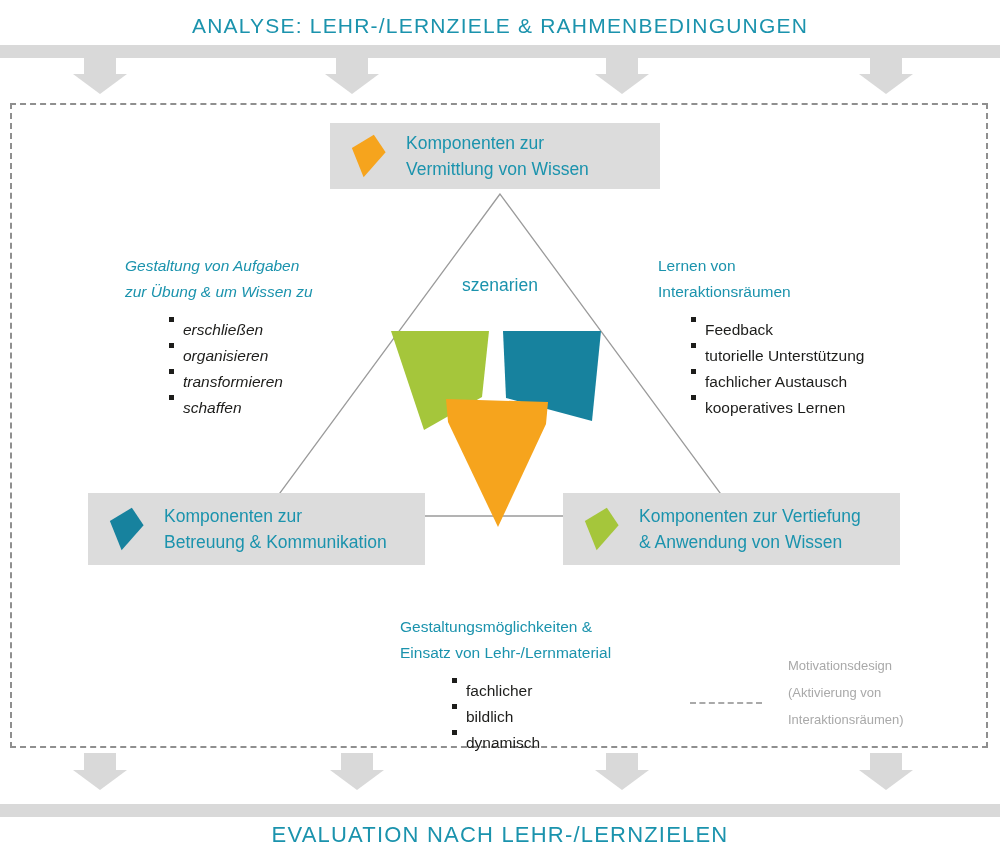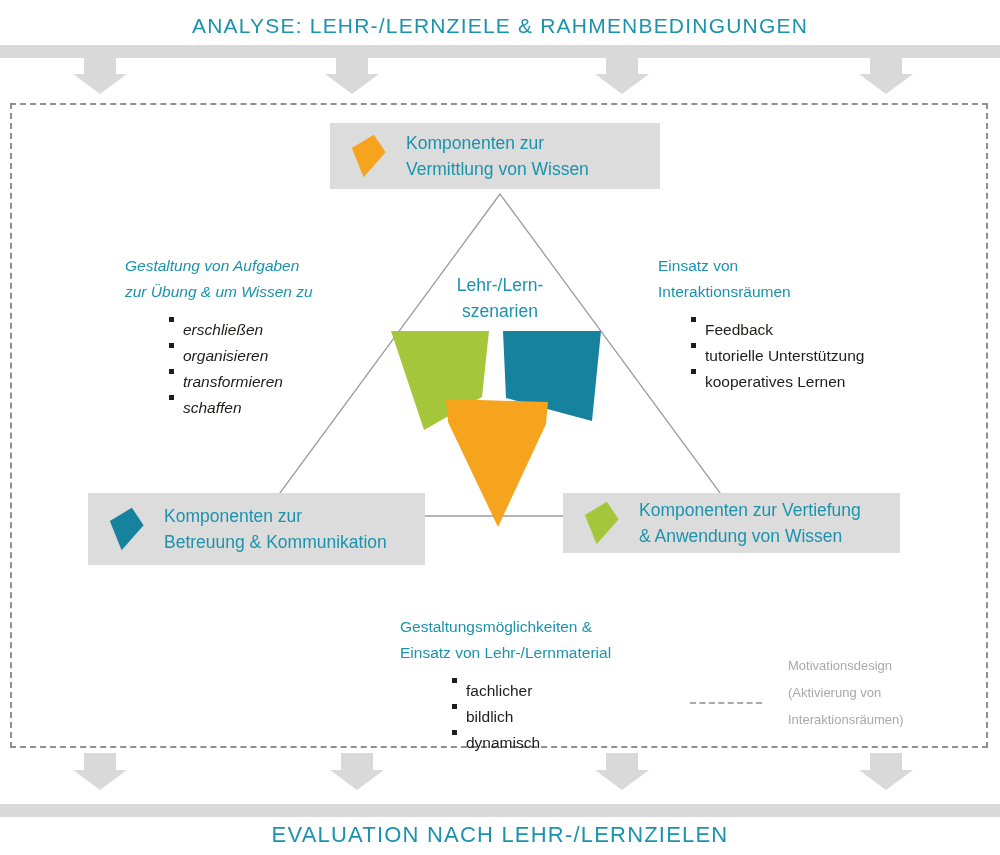--- a/index.html
+++ b/index.html
@@ -29,21 +29,21 @@
     border:2px dashed var(--dash-border);z-index:0;}
 
   .diagram-svg{position:absolute;left:0;top:0;width:1000px;height:855px;z-index:1;pointer-events:none;}
 
   .comp-box{position:absolute;background:var(--gray-box);display:flex;align-items:center;
     padding:8px 16px;z-index:2;}
   .comp-box .kite{flex:0 0 auto;margin-right:16px;}
   .comp-box .label{color:var(--teal);font-size:17.5px;line-height:26px;font-weight:400;}
   .box-top{left:330px;top:123px;width:330px;height:66px;}
   .box-bl{left:88px;top:493px;width:337px;height:72px;}
-  .box-br{left:563px;top:493px;width:337px;height:60px;}
+  .box-br{left:563px;top:493px;width:337px;height:72px;}
 
   .center-label{position:absolute;left:420px;top:272px;width:160px;text-align:center;
     color:var(--teal);font-size:17.5px;line-height:26px;z-index:2;}
 
   .list-block{position:absolute;z-index:2;}
   .list-heading{color:var(--teal);font-size:15.5px;line-height:26px;margin-bottom:12px;}
   .bullet-list{list-style:none;}
   .bullet-list li{display:flex;color:var(--text-dark);font-size:15.5px;
     line-height:26px;}
   .sq{width:5px;height:5px;background:var(--text-dark);display:inline-block;margin-right:9px;flex:0 0 auto;}
@@ -87,21 +87,20 @@
   <div class="dashed-frame"></div>
 
   <svg class="diagram-svg" viewBox="0 0 1000 855" xmlns="http://www.w3.org/2000/svg">
     <path d="M500,194 L263,516 L737,516 Z" fill="none" stroke="var(--line-gray)" stroke-width="1.3"></path>
     <polygon points="391,331 489,331 482,397 424,430" fill="var(--green)"></polygon>
     <polygon points="503,331 601,331 592,421 506,398" fill="var(--teal-dark)"></polygon>
     <polygon points="446,399 548,402 546,424 498,527 448,422" fill="var(--orange)"></polygon>
   </svg>
 
   <div class="center-label">
-    <div>Lehr-/Lern-</div>
     <div>szenarien</div>
   </div>
 
   <div class="comp-box box-top">
     <svg class="kite" width="44" height="50" viewBox="0 0 60 66">
       <polygon points="8,22 38,4 54,28 24,62" fill="var(--orange)"></polygon>
     </svg>
     <div class="label">
       <div>Komponenten zur</div>
       <div>Vermittlung von Wissen</div>
@@ -148,31 +147,35 @@
         </li>
       <li>
           <span class="sq"></span>
           <span>schaffen</span>
         </li>
     </ul>
   </div>
 
   <div class="list-block block-right">
     <div class="list-heading">
-      <div>Einsatz von</div>
+      <div>Lernen von</div>
       <div>Interaktionsräumen</div>
     </div>
     <ul class="bullet-list">
       <li>
           <span class="sq"></span>
           <span>Feedback</span>
         </li>
       <li>
           <span class="sq"></span>
           <span>tutorielle Unterstützung</span>
+        </li>
+      <li>
+          <span class="sq"></span>
+          <span>fachlicher Austausch</span>
         </li>
       <li>
           <span class="sq"></span>
           <span>kooperatives Lernen</span>
         </li>
     </ul>
   </div>
 
   <div class="list-block block-bottom">
     <div class="list-heading">

